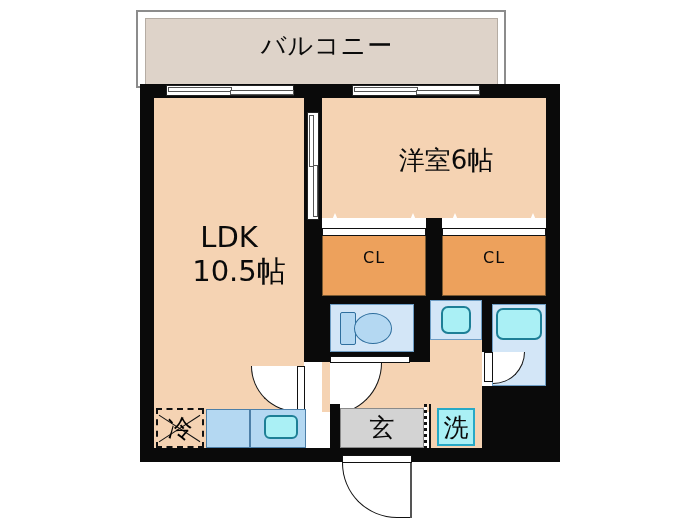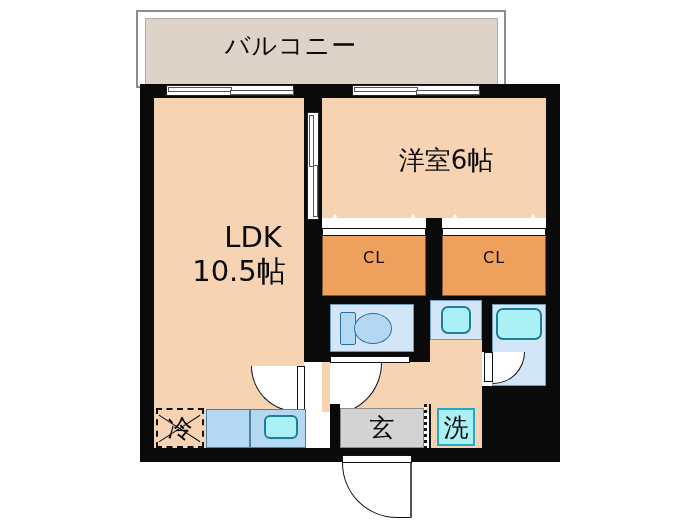--- a/index.html
+++ b/index.html
@@ -57,39 +57,39 @@
   
   .arc{position:absolute;border:1.6px solid #111;background:transparent;}
 </style>
 </head>
 <body>
 
 <div id="plan">
 
   <div class="abs" style="left:136px;top:10px;width:370px;height:78px;border:2px solid #8c8c8c;background:#ffffff;"></div>
   <div class="abs balcony-fill" style="left:145px;top:18px;width:353px;height:68px;border:1px solid #b5aca3;"></div>
-  <div class="lbl lbl-balcony" style="left:145px;top:33px;width:292px;">バルコニー</div>
+  <div class="lbl lbl-balcony" style="left:145px;top:33px;width:292px;padding-left:36px;">バルコニー</div>
 
   <div class="abs wall" style="left:140px;top:84px;width:420px;height:14px;"></div>
 
   <div class="abs wall" style="left:140px;top:84px;width:14px;height:378px;"></div>
 
   <div class="abs wall" style="left:546px;top:84px;width:14px;height:378px;"></div>
 
   <div class="abs wall" style="left:140px;top:448px;width:420px;height:14px;"></div>
 
   <div class="abs room" style="left:154px;top:98px;width:150px;height:350px;"></div>
 
   <div class="abs room" style="left:322px;top:98px;width:224px;height:120px;"></div>
 
   <div class="abs room" style="left:322px;top:360px;width:110px;height:52px;"></div>
 
   <div class="abs room" style="left:430px;top:300px;width:52px;height:148px;"></div>
 
-  <div class="lbl lbl-ldk" style="left:154px;top:222px;width:150px;margin-left:24px;">LDK</div>
+  <div class="lbl lbl-ldk" style="left:154px;top:222px;width:150px;">LDK</div>
   <div class="lbl lbl-ldk2" style="left:154px;top:256px;width:170px;">10.5帖</div>
 
   <div class="lbl lbl-room" style="left:322px;top:147px;width:248px;">洋室6帖</div>
 
   <div class="sash" style="left:166px;top:85px;width:128px;height:11px;background:#fff;">
     <div class="pane" style="left:1px;top:1px;width:64px;height:5px;"></div>
     <div class="pane" style="left:63px;top:4px;width:64px;height:5px;"></div>
   </div>
   <div class="sash" style="left:352px;top:85px;width:128px;height:11px;background:#fff;">
     <div class="pane" style="left:1px;top:1px;width:64px;height:5px;"></div>

